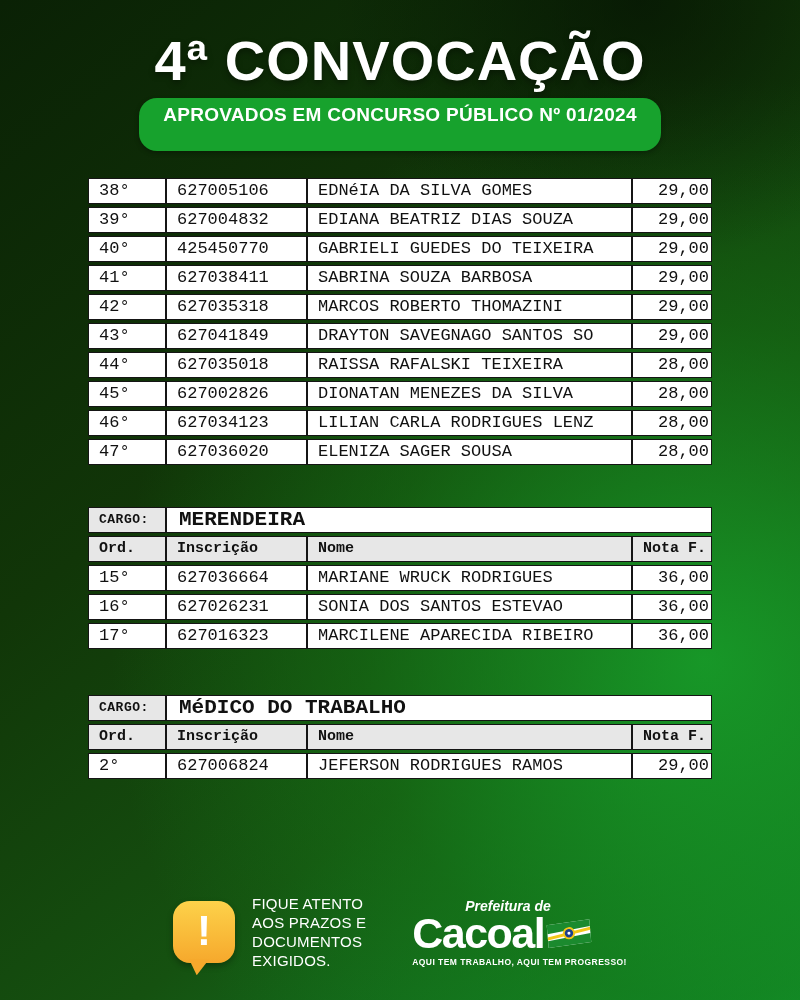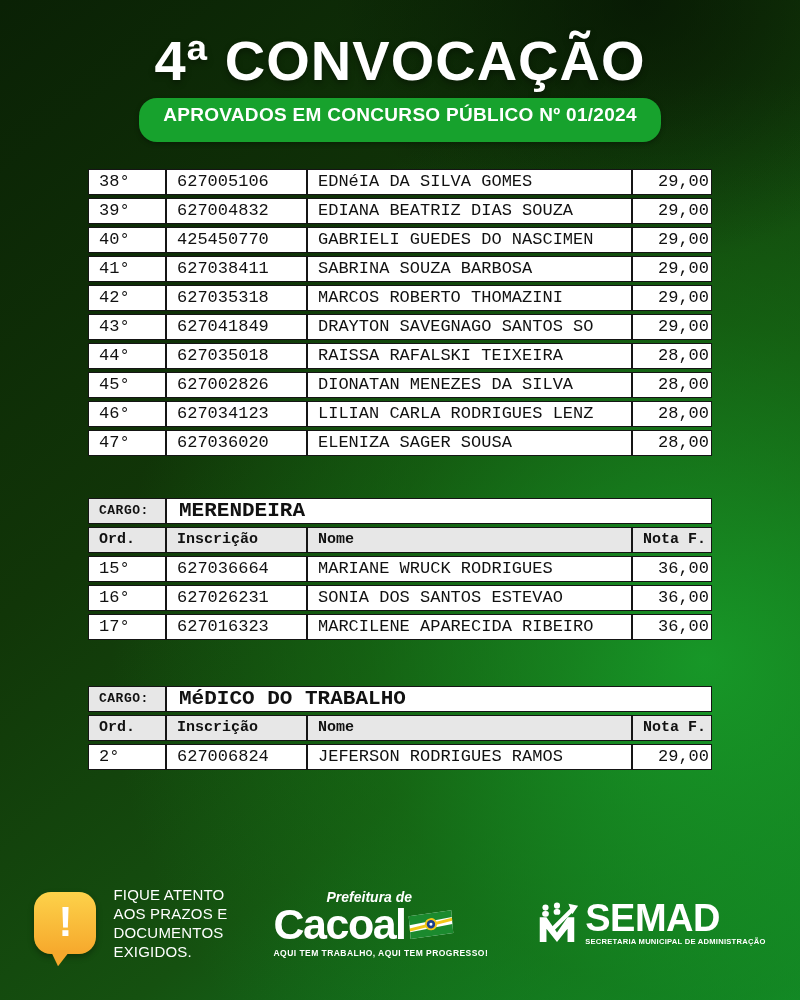--- a/index.html
+++ b/index.html
@@ -27,21 +27,21 @@
     text-shadow:0 3px 6px rgba(0,0,0,0.35);
   }
   .badge {
     display:inline-block;
     margin-top:7px;
     background:#17a22d;
     color:#ffffff;
     font-size:19px;
     font-weight:bold;
     letter-spacing:0.3px;
-    padding:6px 24px 16px;
+    padding:6px 24px 25px;
     border-radius:18px;
     box-shadow:0 2px 5px rgba(0,0,0,0.30);
   }
 
   
   .tables { width:624px; margin:24px auto 0; }
   table.rank {
     width:624px;
     table-layout:fixed;
     border-collapse:separate;
@@ -160,21 +160,21 @@
           </tr>
           <tr>
             <td class="c0">39°</td>
             <td class="c1">627004832</td>
             <td class="c2">EDIANA BEATRIZ DIAS SOUZA</td>
             <td class="c3">29,00</td>
           </tr>
           <tr>
             <td class="c0">40°</td>
             <td class="c1">425450770</td>
-            <td class="c2">GABRIELI GUEDES DO NASCIMEN</td>
+            <td class="c2">GABRIELI GUEDES DO TEIXEIRA</td>
             <td class="c3">29,00</td>
           </tr>
           <tr>
             <td class="c0">41°</td>
             <td class="c1">627038411</td>
             <td class="c2">SABRINA SOUZA BARBOSA</td>
             <td class="c3">29,00</td>
           </tr>
           <tr>
             <td class="c0">42°</td>
@@ -313,32 +313,15 @@
               <circle cx="30" cy="19" r="8" fill="#f2c718"></circle>
               <circle cx="30" cy="19" r="5.5" fill="#1b3e8f"></circle>
               <circle cx="30" cy="19" r="2" fill="#ffffff"></circle>
             </g>
           </svg>
         </span>
       </div>
       <div class="cacoal-tag">AQUI TEM TRABALHO, AQUI TEM PROGRESSO!</div>
     </div>
 
-    <div class="semad">
-      <span>
-        <svg width="46" height="46" viewBox="0 0 48 48" aria-hidden="true">
-          <path d="M6 46 V20 h7 l11 16 L35 20 h7 v26 h-7 V32 l-11 14 -11-14 v14 Z" fill="#ffffff"></path>
-          <circle cx="12" cy="10" r="3.2" fill="#ffffff"></circle>
-          <rect x="8.5" y="13.5" width="7" height="6" rx="3" fill="#ffffff"></rect>
-          <circle cx="24" cy="8" r="3.2" fill="#ffffff"></circle>
-          <rect x="20.5" y="11.5" width="7" height="6" rx="3" fill="#ffffff"></rect>
-          <path d="M18 34 L40 12" stroke="#ffffff" stroke-width="4.5" stroke-linecap="round"></path>
-          <polygon points="36,6 46,8 40,17" fill="#ffffff"></polygon>
-        </svg>
-      </span>
-      <span class="semad-text">
-        <span class="semad-name">SEMAD</span>
-        <span class="semad-sub">SECRETARIA MUNICIPAL DE ADMINISTRAÇÃO</span>
-      </span>
-    </div>
 
   </footer>
 </div>
 
 </body></html>

